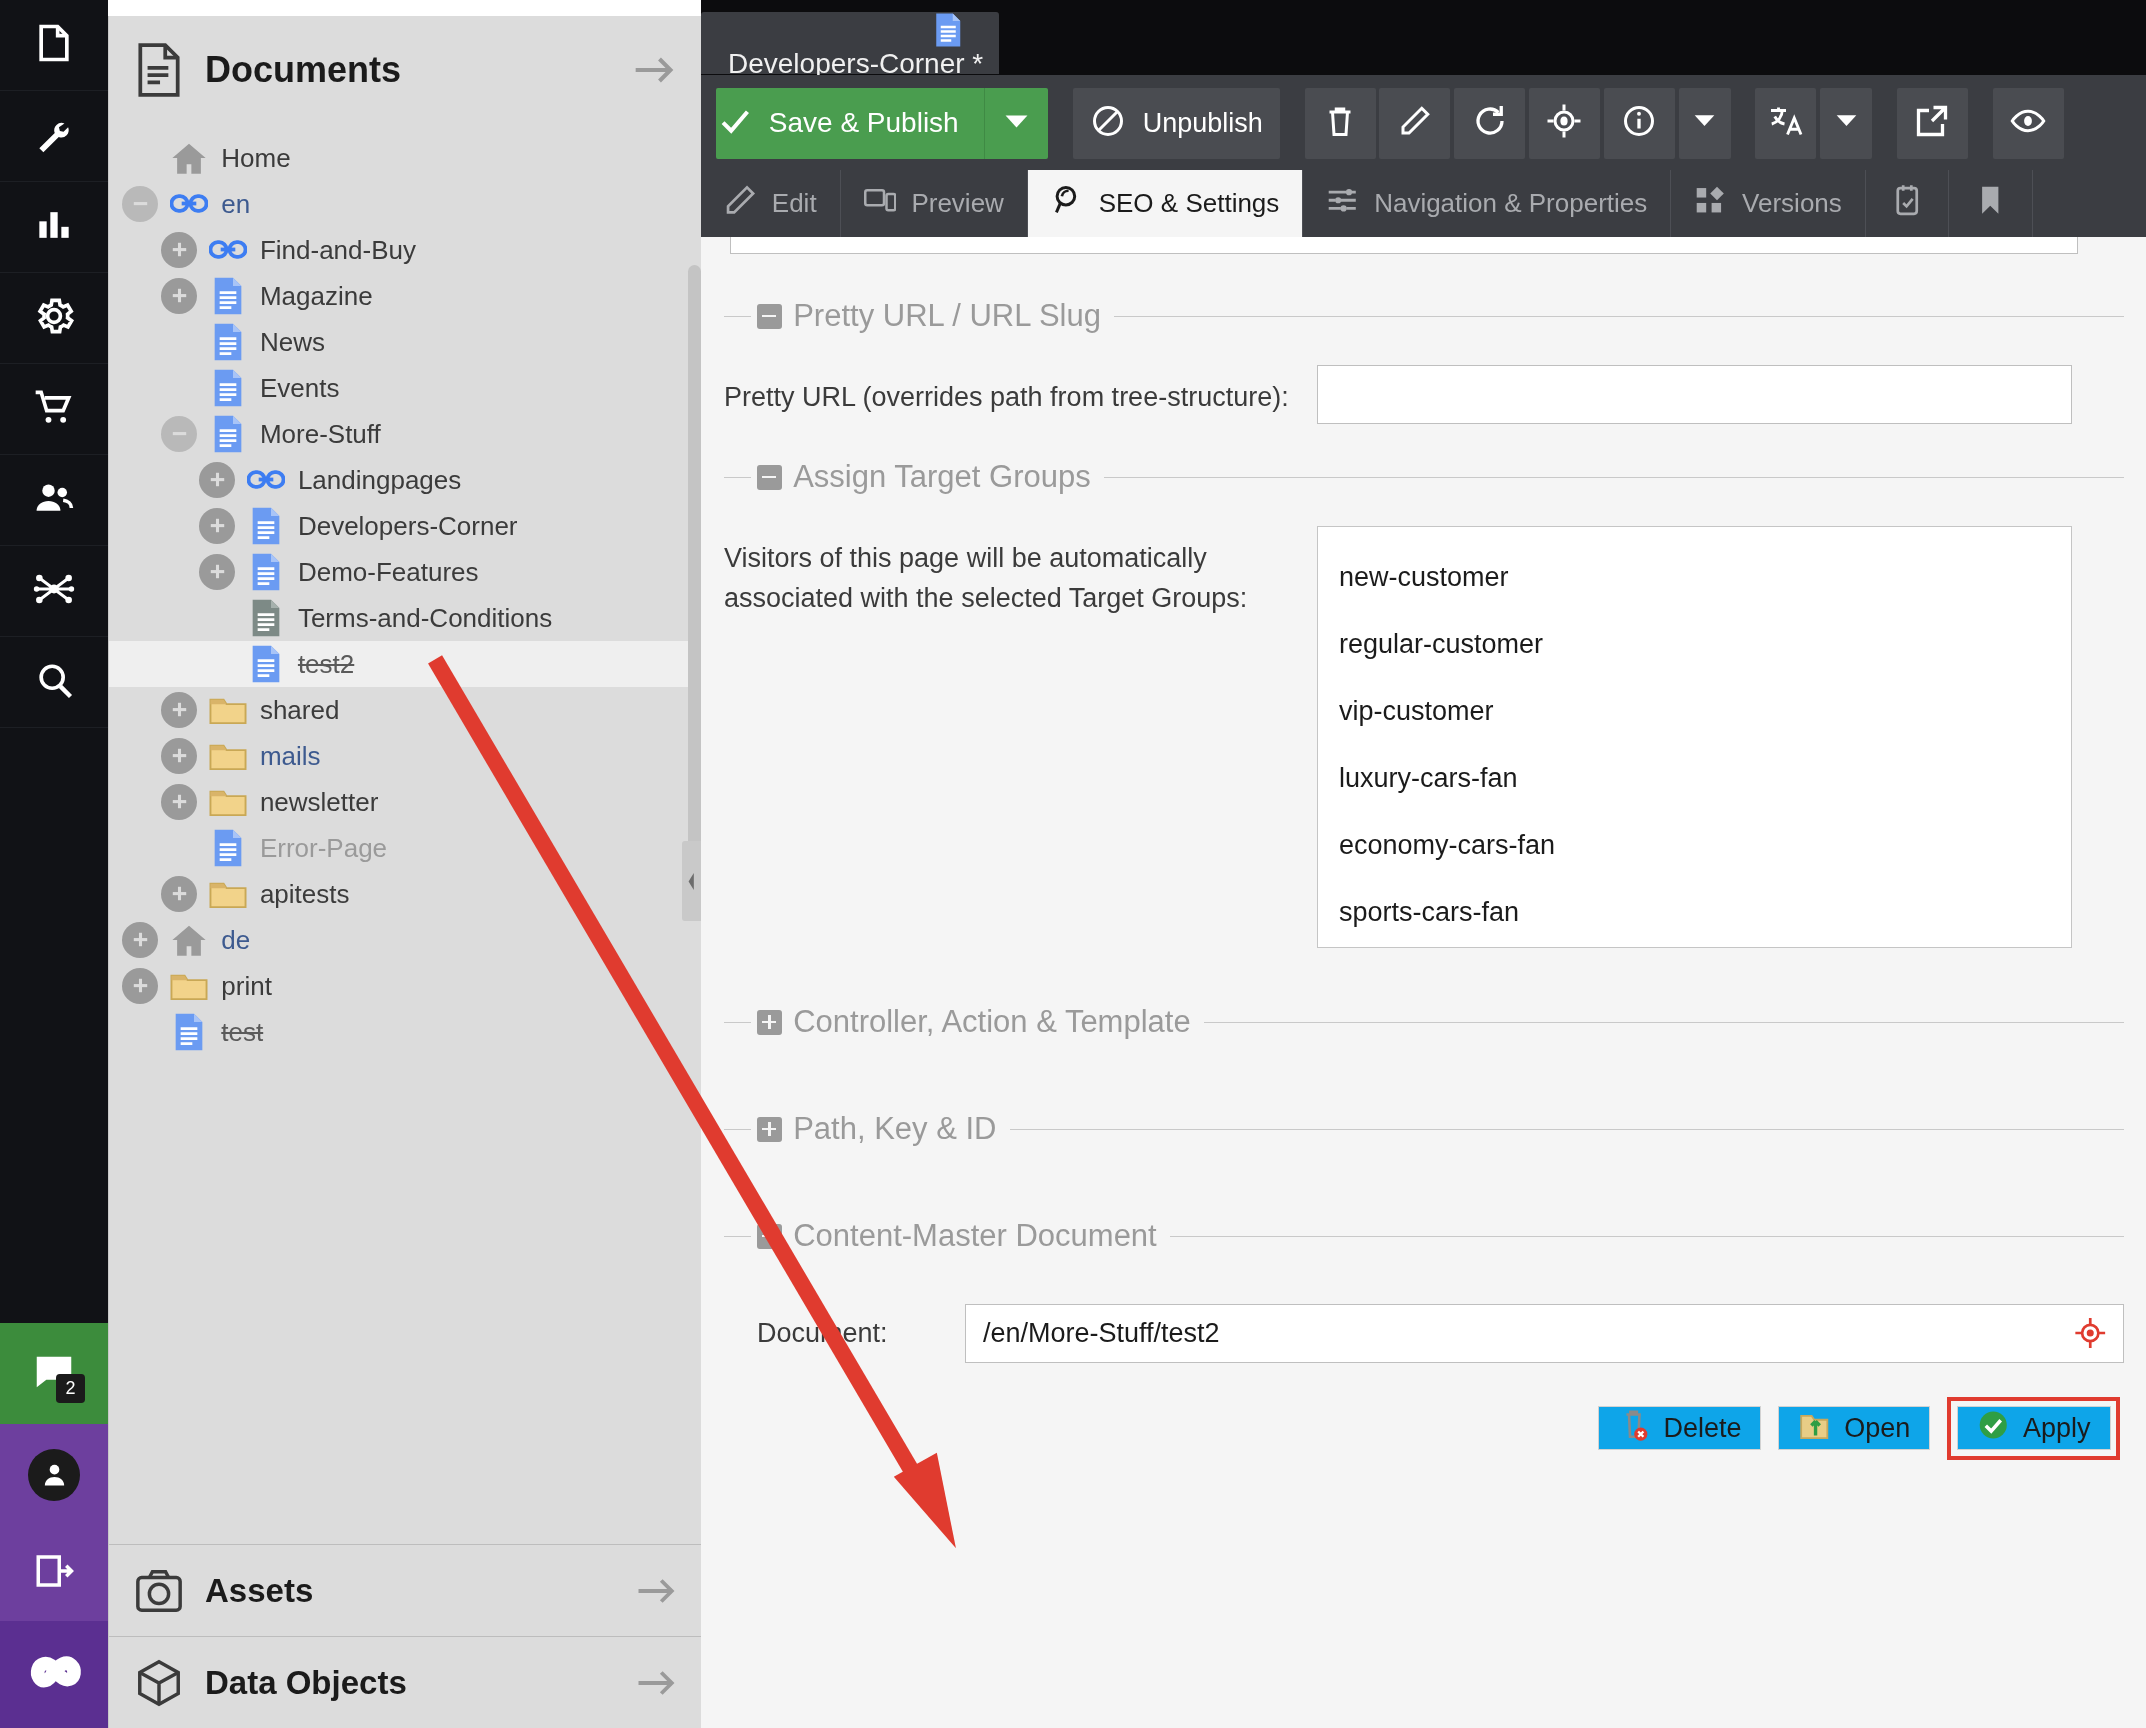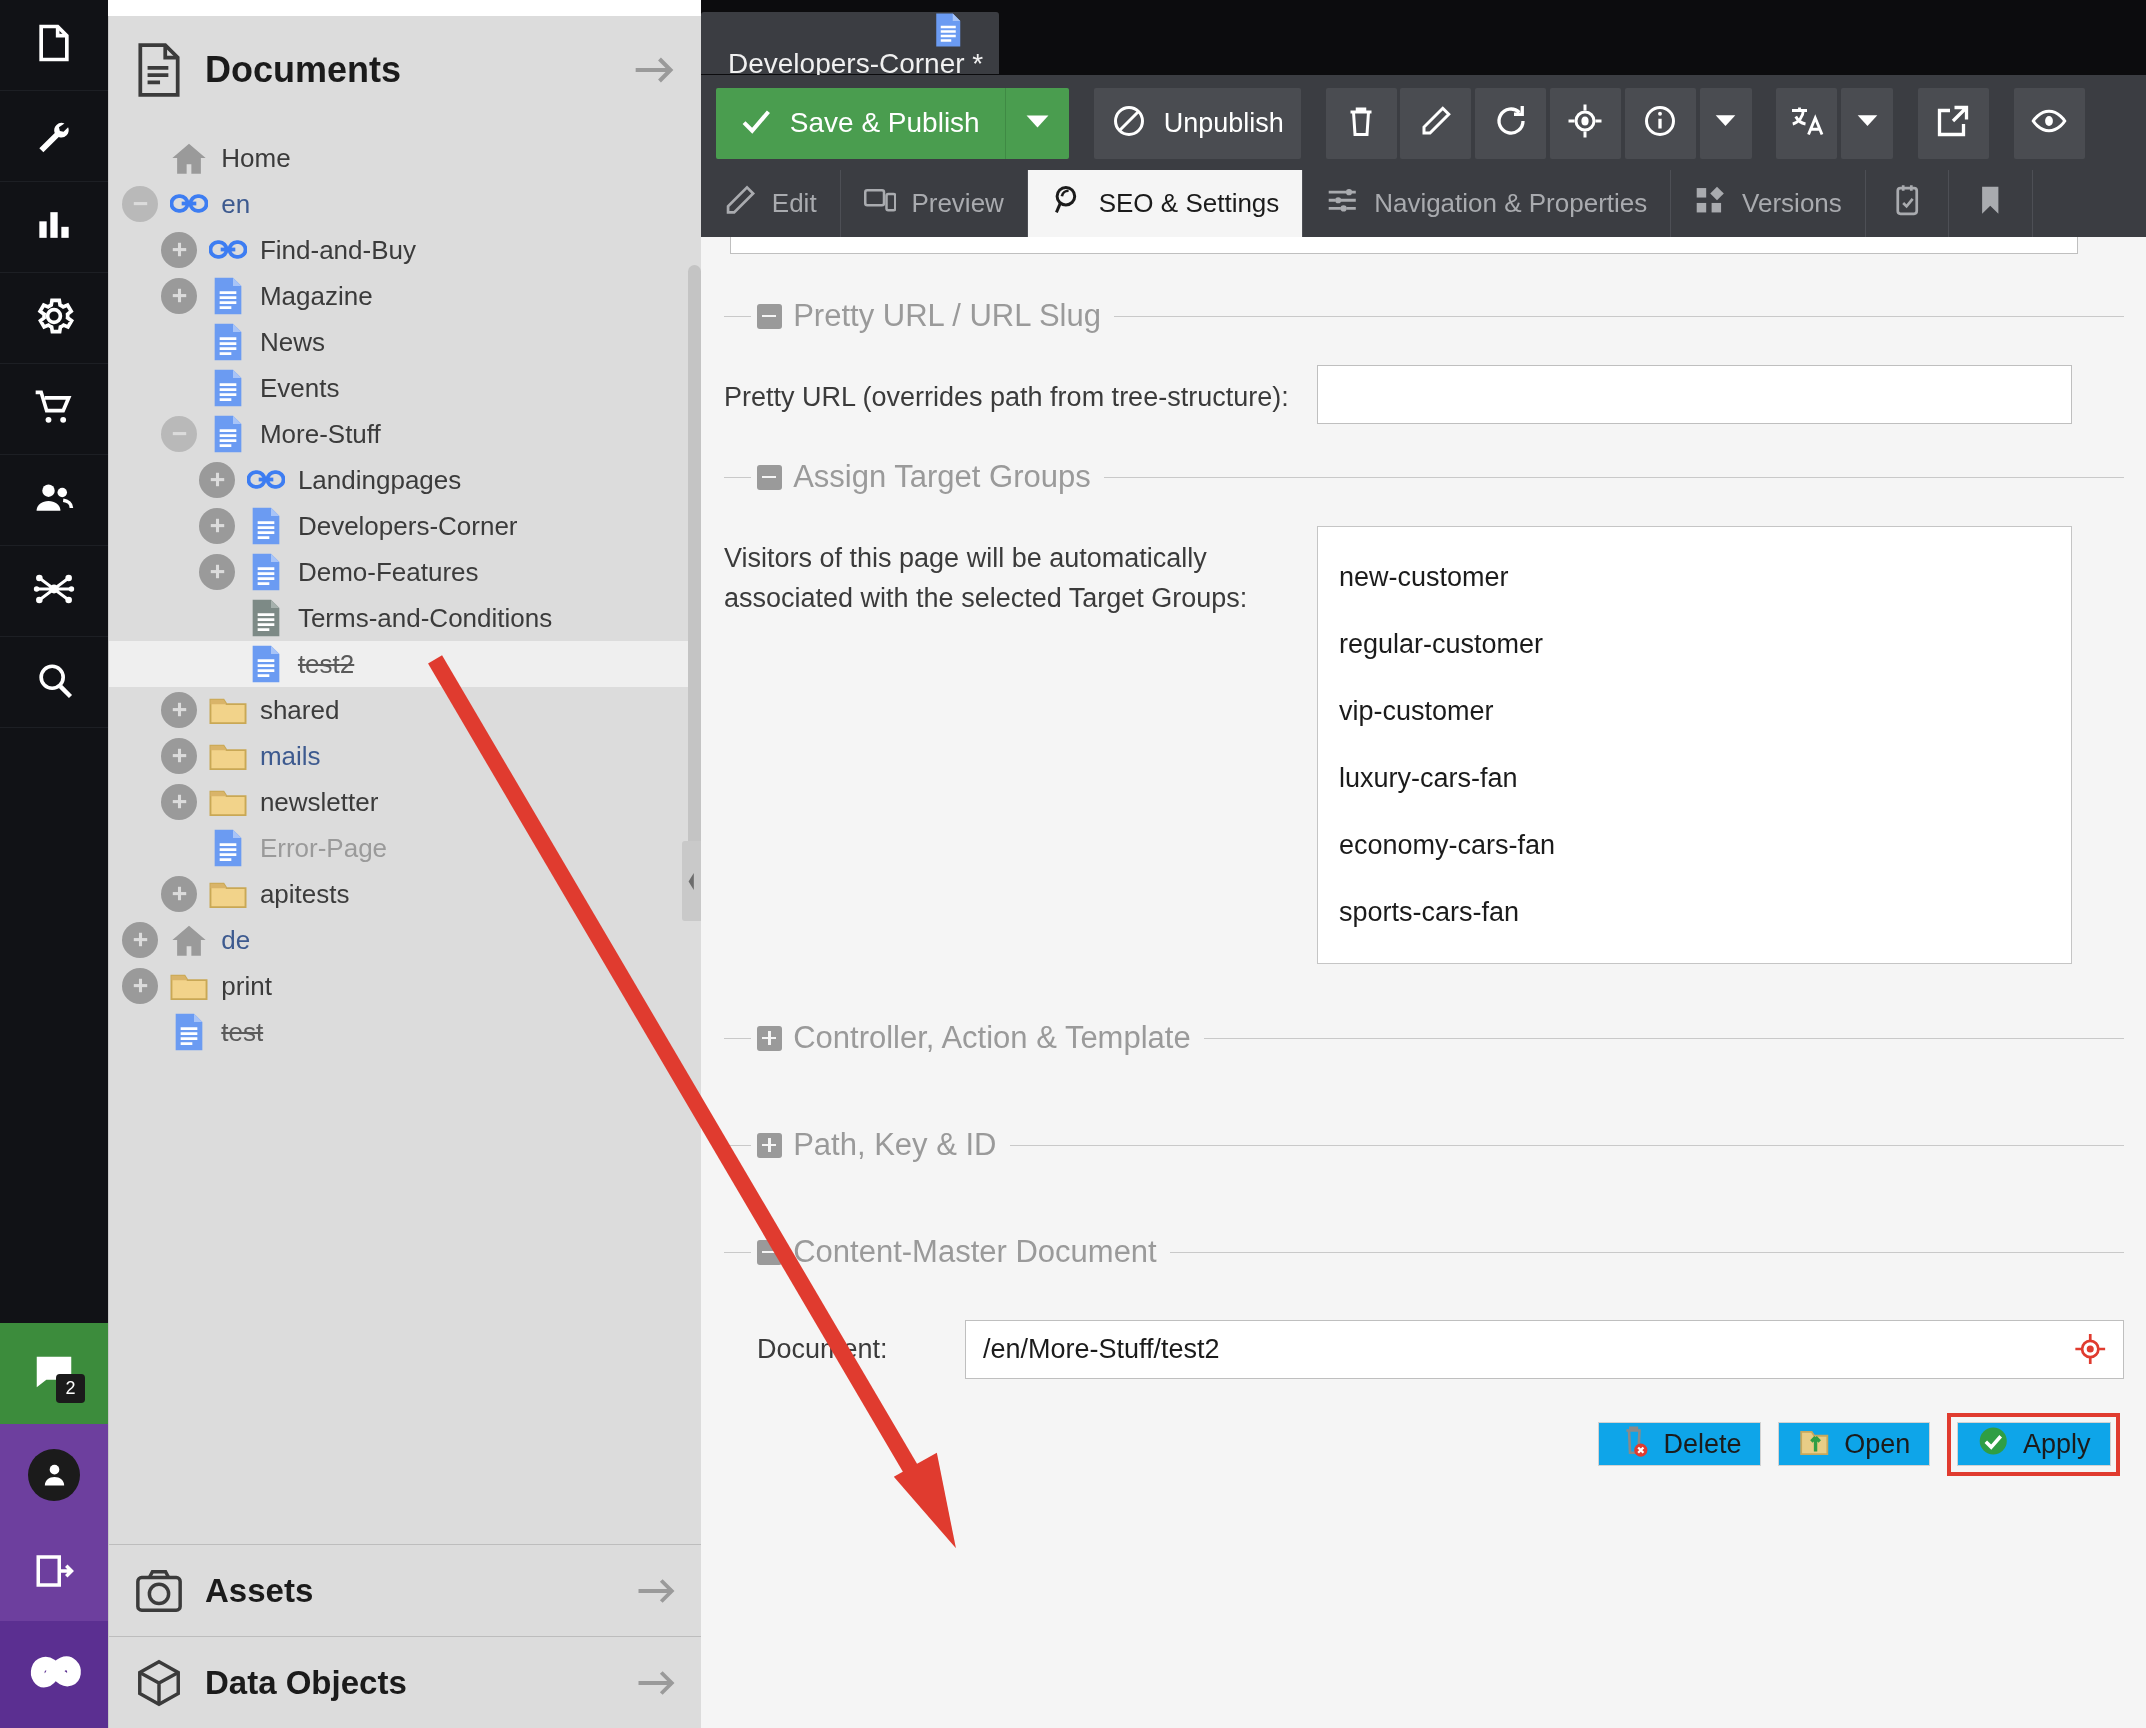--- a/index.html
+++ b/index.html
@@ -150,21 +150,21 @@
 
   .toolbar {
     position: absolute; left: 0; top: 75px; width: 1446px; height: 96px;
     background: #3b3d42; display: flex; align-items: center; padding-left: 15.3px;
   }
   .btn-publish {
     height: 71px; background: #4a9d4f; display: flex; align-items: stretch;
     border-radius: 1.9px; margin-right: 25px;
   }
   .btn-publish .bp-main {
-    display: flex; align-items: center; padding: 0 25px 0 24px;
+    display: flex; align-items: center; padding: 0 25px 0 3px;
     border-right: 1px solid #3f8a44;
   }
   .btn-publish .bp-main svg { width: 32.5px; height: 32.5px; fill: #fff; margin-right: 17px; }
   .btn-publish .bp-label { font-size: 28px; color: #fff; }
   .btn-publish .bp-arrow {
     width: 63px; display: flex; align-items: center; justify-content: center;
   }
   .btn-publish .bp-arrow svg { width: 25px; height: 17px; fill: #fff; }
 
   .tb-btn {
@@ -233,21 +233,21 @@
     font-size: 27px; color: #3b3b3b; width: 593px; flex: 0 0 auto;
     padding-top: 11.5px; line-height: 1.5;
   }
   .input-box {
     border: 1px solid #bfbfbf; background: #fff; height: 59px;
     width: 755px; display: flex; align-items: center; padding: 0 17px;
     font-size: 27px; color: #1b1b1b;
   }
   .list-box {
     border: 1px solid #c5c5c5; background: #fff; width: 755px;
-    padding: 17px 0 17px 0;
+    padding: 17px 0 1px 0;
     text-align: center;
   }
   .list-opt {
     height: 67px; display: flex; align-items: center;
     padding: 0 21px; font-size: 27px; color: #1b1b1b;
   }
 
   .doc-row { display: flex; align-items: center; padding-top: 9.6px; margin-left: 33px; }
   .doc-label { font-size: 27px; color: #3b3b3b; width: 208px; flex: 0 0 auto; }
   .doc-input {

